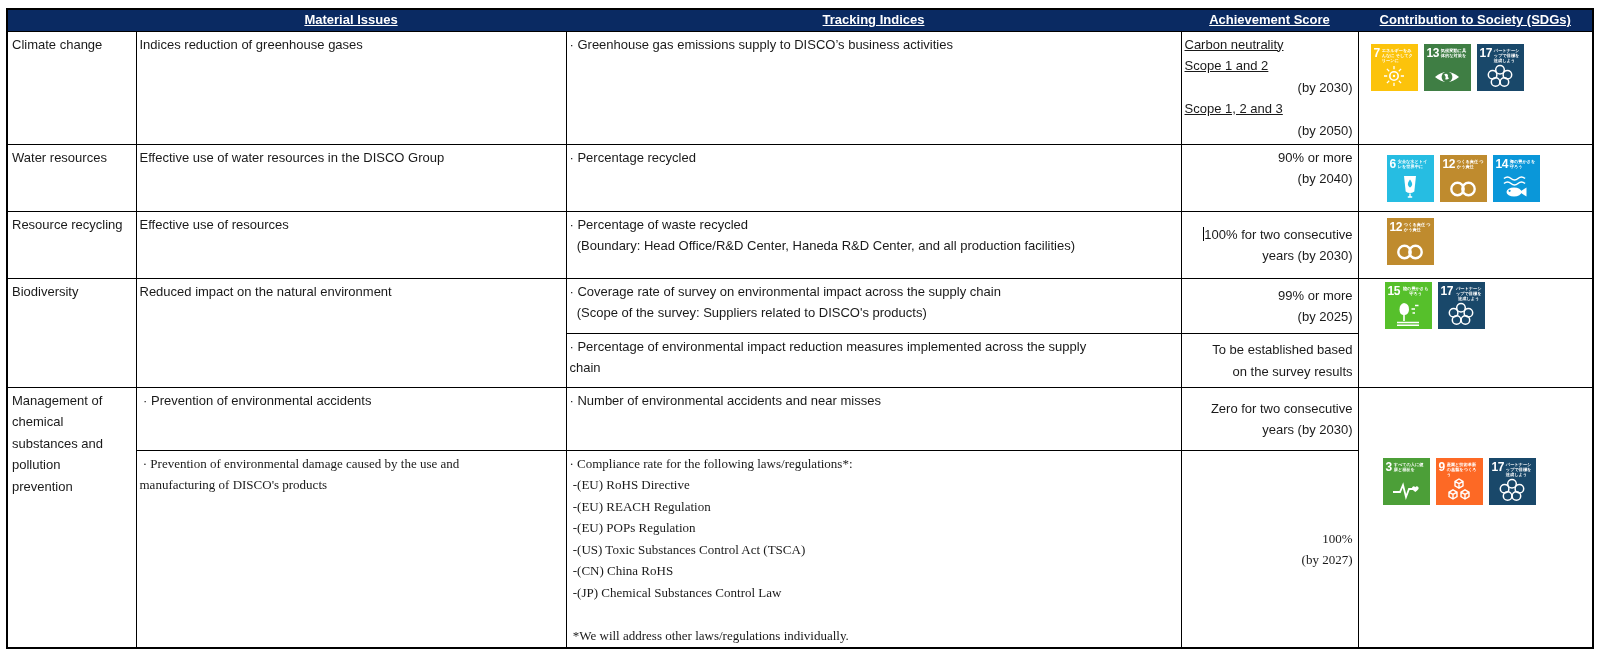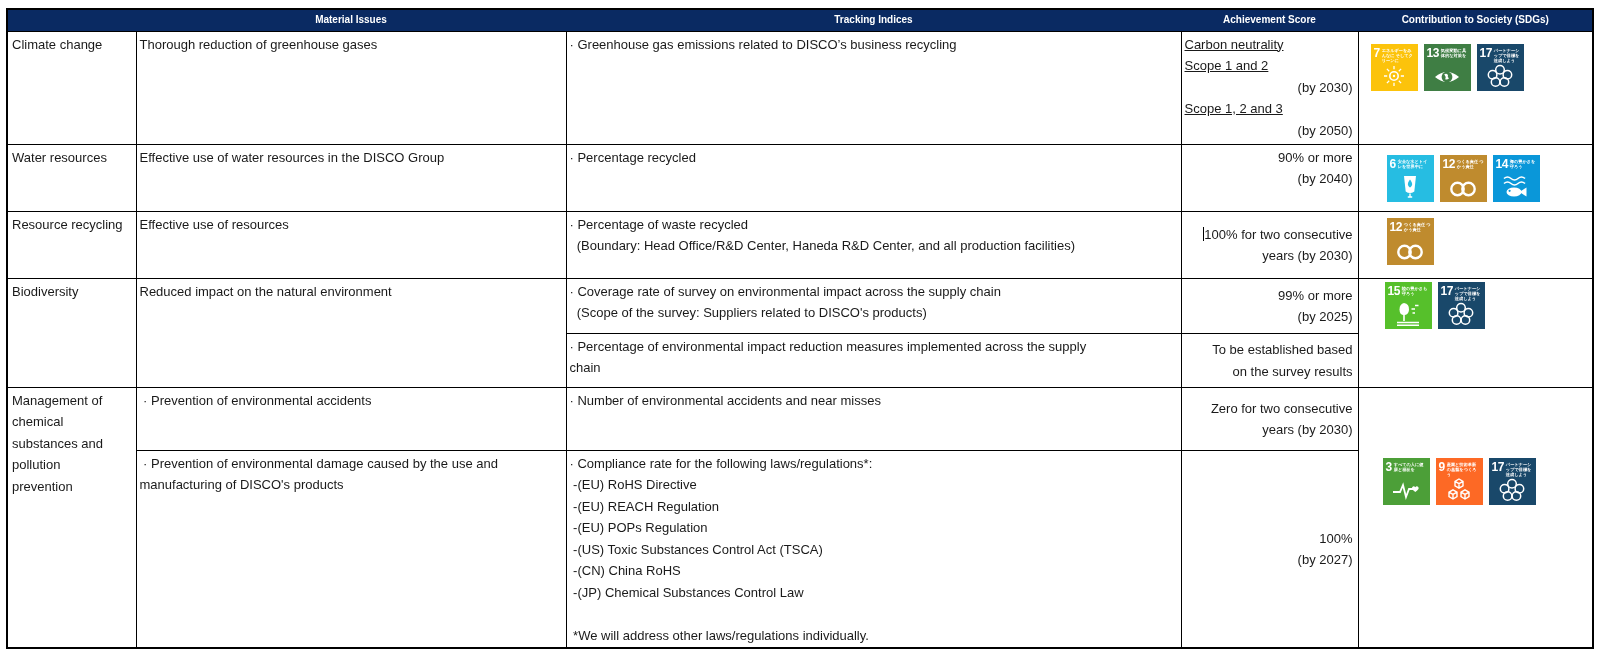--- a/index.html
+++ b/index.html
@@ -5,22 +5,22 @@
   html,body{margin:0;padding:0;background:#fff;}
   body{font-family:"Liberation Sans","DejaVu Sans",sans-serif;color:#1a1a1a;}
   .page{padding:8px 0 0 6px;width:1593px;}
   table.mat{border-collapse:collapse;table-layout:fixed;width:1586px;border:2px solid #000;}
   td,th{border:1px solid #000;vertical-align:top;overflow:hidden;box-sizing:border-box;}
   thead th{
     background:var(--header-bg,#0A2A62);
     color:var(--header-text,#fff);
     border-color:var(--header-bg,#0A2A62);
     border-bottom:1px solid #000;
-    font-size:10px;font-weight:bold;text-align:center;
-    height:22px;line-height:18px;padding:1px 2px;
+    font-size:13px;font-weight:bold;text-align:center;
+    height:22px;line-height:18px;padding:1px 2px;text-decoration:underline;
   }
   td{font-size:13px;line-height:21.5px;padding:2px 4px 1px 3px;}
   td .line{white-space:pre;}
   td.c-issue{padding-left:4px;}
   td.c-score{padding-right:5px;padding-left:3px;}
   td.c-score .line.r{text-align:right;}
   td.c-score .line.c{text-align:left;text-decoration:underline;}
   td.vmid{vertical-align:middle;}
   .cursor{display:inline-block;width:1px;height:14px;background:#000;vertical-align:-2px;}
   td.c-sdg{padding:0;}
@@ -51,24 +51,24 @@
         <th>Achievement Score</th>
         <th>Contribution to Society (SDGs)</th>
       </tr>
     </thead>
     <tbody id="tbody">
         <tr style="height: 113px; margin-top: 15px;">
           <td class="c-issue" rowspan="1">
             <div class="line"><span>Climate change</span></div>
           </td>
           <td class="c-detail" rowspan="1">
-            <div class="line"><span>Thorough reduction of greenhouse gases</span></div>
-          </td>
-          <td class="c-indices">
-            <div class="line"><span>· Greenhouse gas emissions related to DISCO’s business recycling</span></div>
+            <div class="line"><span>Indices reduction of greenhouse gases</span></div>
+          </td>
+          <td class="c-indices">
+            <div class="line"><span>· Greenhouse gas emissions supply to DISCO’s business activities</span></div>
           </td>
           <td class="c-score">
             <div class="line c"><span>Carbon neutrality</span></div>
             <div class="line c"><span>Scope 1 and 2</span></div>
             <div class="line r"><span>(by 2030)</span></div>
             <div class="line c"><span>Scope 1, 2 and 3</span></div>
             <div class="line r"><span>(by 2050)</span></div>
           </td>
           <td class="c-sdg" rowspan="1">
             <div class="sdg-row" style="padding-top: 12px; padding-left: 12px;">
@@ -212,21 +212,21 @@
           </td>
           <td class="c-indices">
             <div class="line"><span>· Coverage rate of survey on environmental impact across the supply chain</span></div>
             <div class="line"><span>  (Scope of the survey: Suppliers related to DISCO's products)</span></div>
           </td>
           <td class="c-score vmid">
             <div class="line r"><span>99% or more</span></div>
             <div class="line r"><span>(by 2025)</span></div>
           </td>
           <td class="c-sdg" rowspan="2">
-            <div class="sdg-row" style="padding-top: 3px; padding-left: 26px;">
+            <div class="sdg-row" style="padding-top: 3px; padding-left: 26px; text-align: center;">
               <div class="sdg" style="background: rgb(86, 192, 43);">
                 <div class="sdg-top">
                   <span class="sdg-num">15</span>
                   <span class="sdg-label">陸の豊かさも守ろう</span>
                 </div>
                 <svg width="30" height="26" viewBox="0 0 30 26">
                   <path d="M11 2 q5.5 1 5 7 q-0.5 5 -5 5 q-4.5 0 -4.5 -5.5 q0 -5.5 4.5 -6.5 Z" fill="#fff"></path>
                   <path d="M11 9 v11" stroke="#fff" stroke-width="1.6"></path>
                   <path d="M18.5 8 h3.5 M22 4.5 h3.5 M19.5 12 h2.5" stroke="#fff" stroke-width="1.3"></path>
                   <path d="M4 21.5 h22 M4 24.2 h22" stroke="#fff" stroke-width="1.5"></path>
@@ -314,21 +314,21 @@
                     <circle cx="7.6" cy="11.8" r="4.3"></circle>
                     <circle cx="22.4" cy="11.8" r="4.3"></circle>
                     <circle cx="10.6" cy="19" r="4.3"></circle>
                     <circle cx="19.4" cy="19" r="4.3"></circle>
                   </g>
                 </svg>
               </div>
             </div>
           </td>
         </tr>
-        <tr style="height: 195px;">
+        <tr style="height: 195px; font-family: Liberation Serif, serif;">
           <td class="c-detail">
             <div class="line"><span> · Prevention of environmental damage caused by the use and</span></div>
             <div class="line"><span>manufacturing of DISCO's products</span></div>
           </td>
           <td class="c-indices">
             <div class="line"><span>· Compliance rate for the following laws/regulations*:</span></div>
             <div class="line"><span> -(EU) RoHS Directive</span></div>
             <div class="line"><span> -(EU) REACH Regulation</span></div>
             <div class="line"><span> -(EU) POPs Regulation</span></div>
             <div class="line"><span> -(US) Toxic Substances Control Act (TSCA)</span></div>

